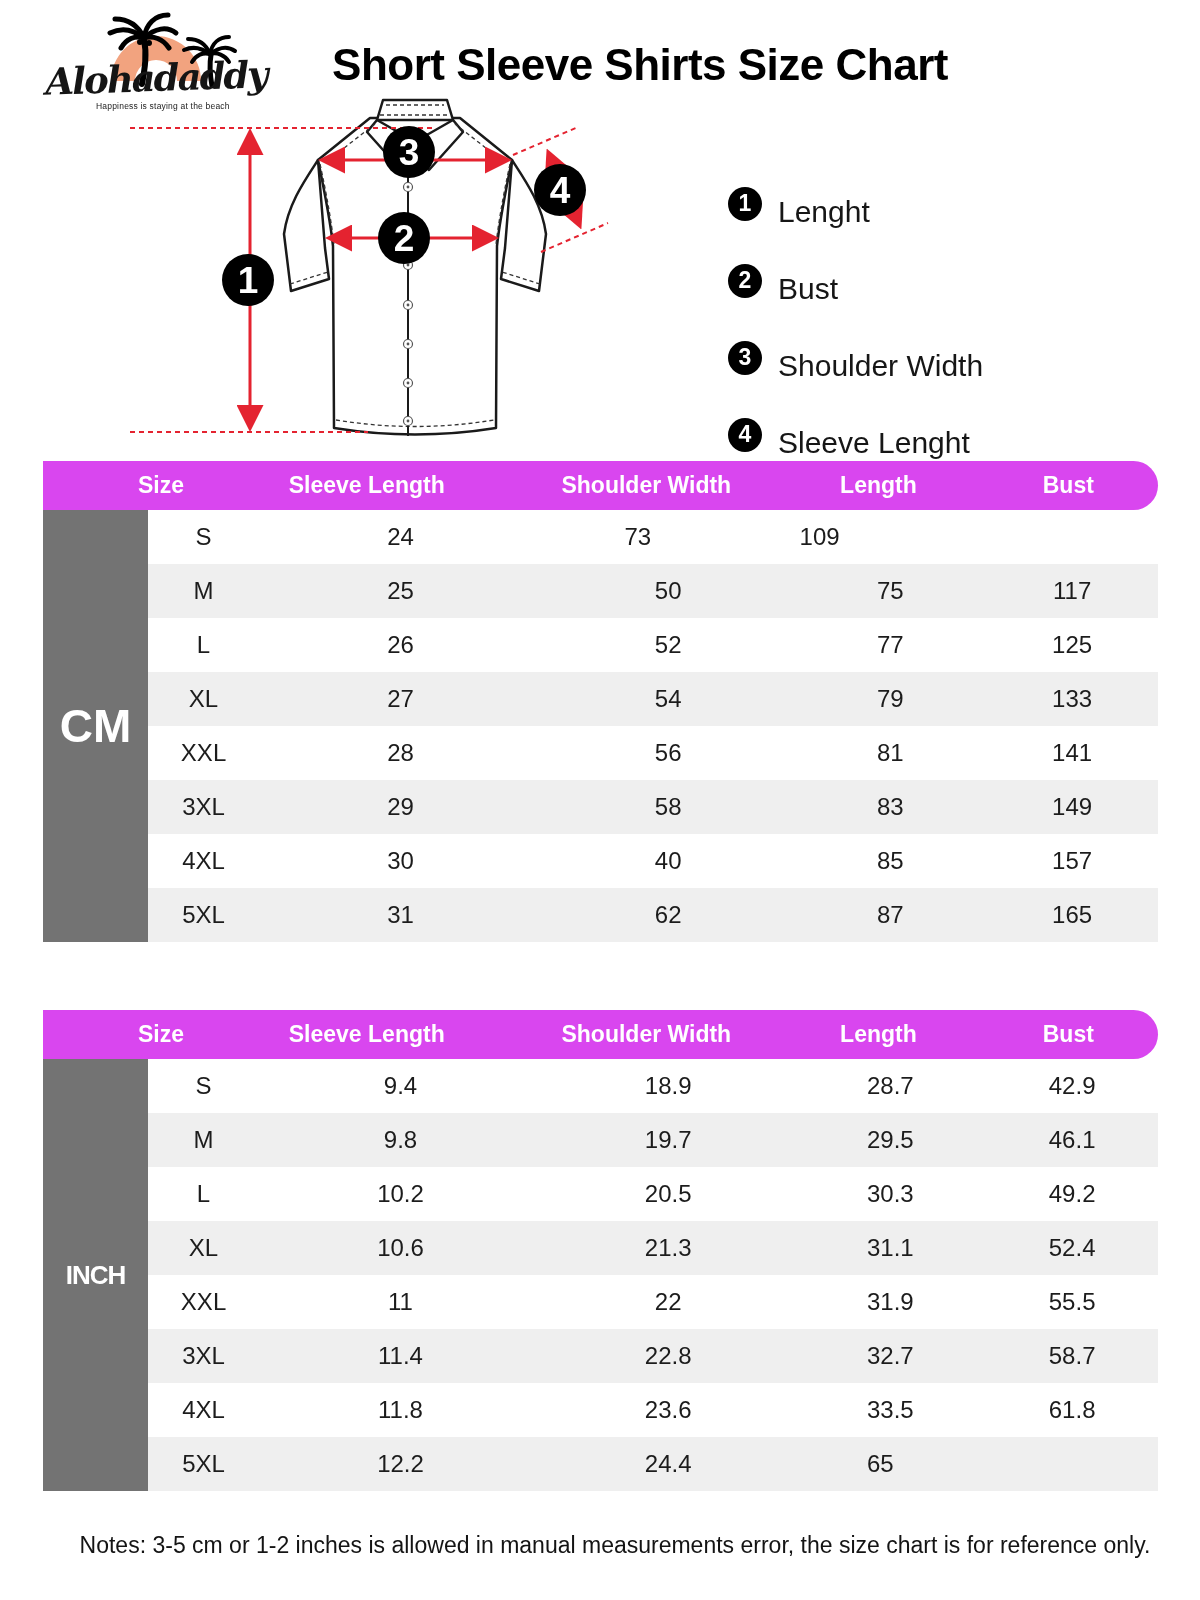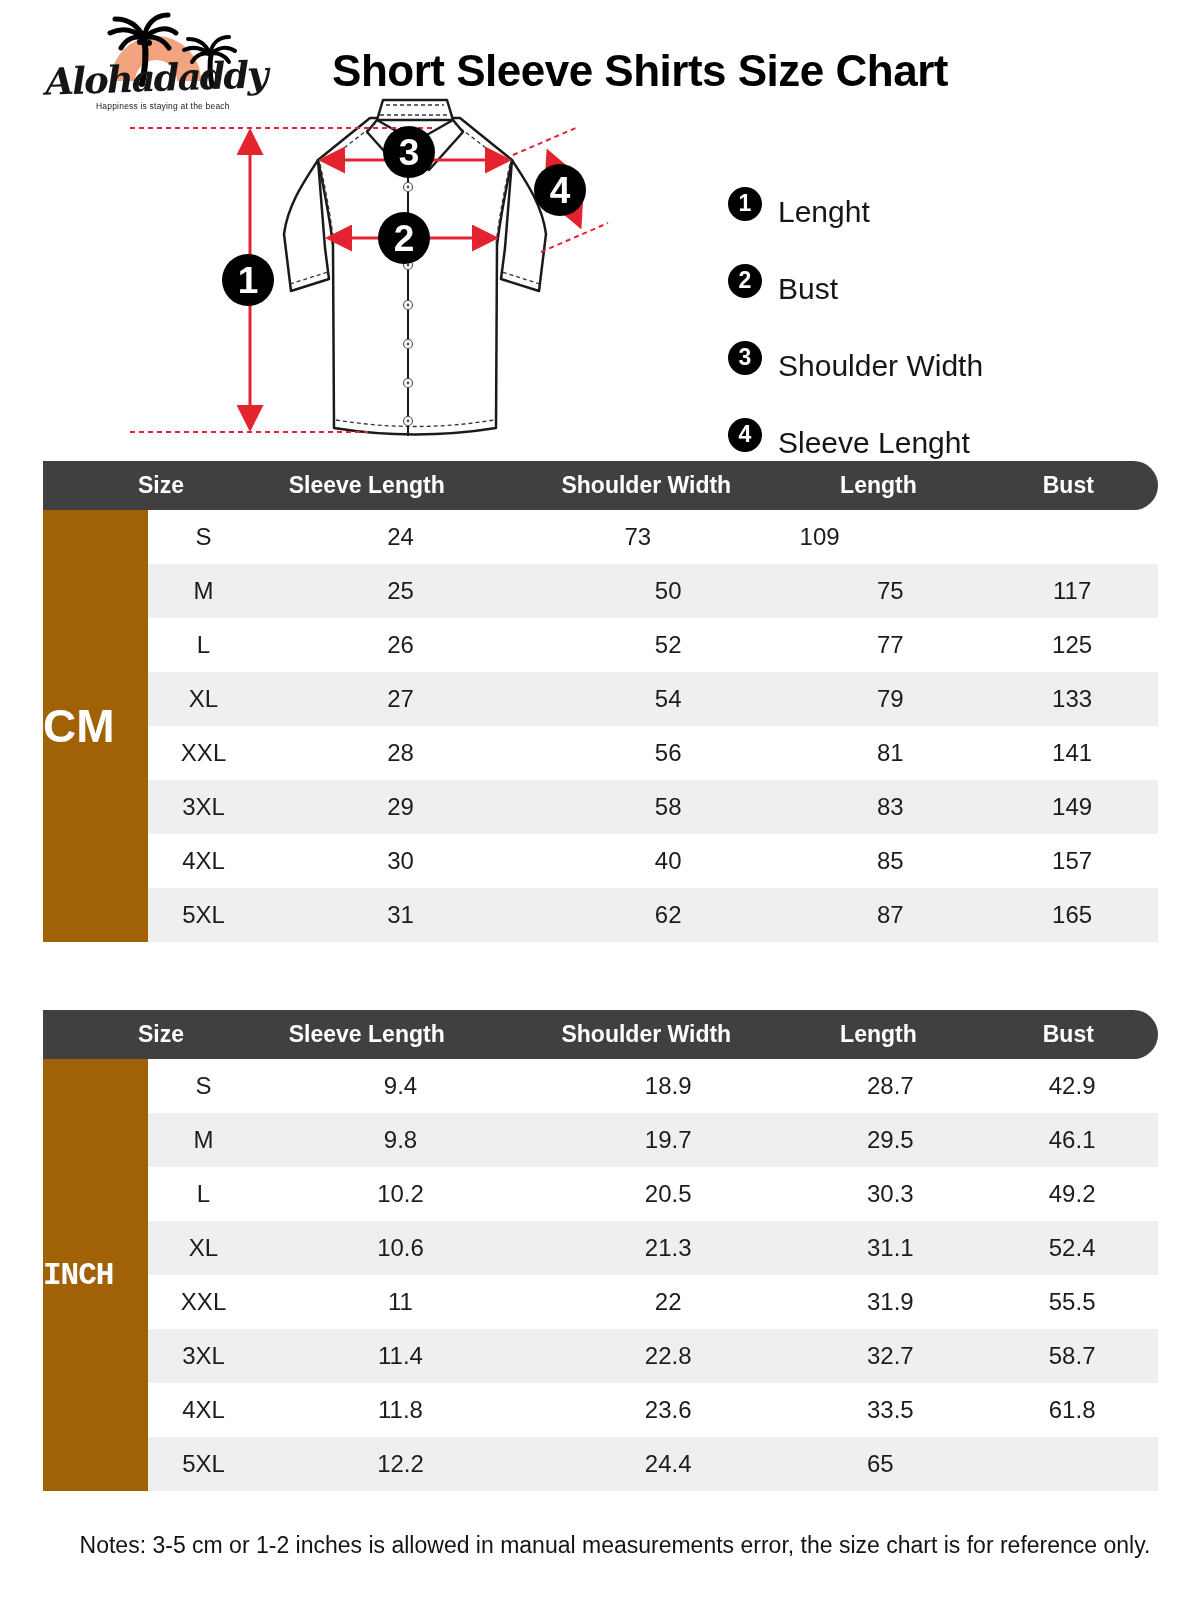--- a/index.html
+++ b/index.html
@@ -9,46 +9,46 @@
 
   
   .logo { position:absolute; left:36px; top:4px; width:240px; height:112px; }
   .logo-art { position:absolute; left:58px; top:2px; }
   .logo-script { position:absolute; left:0; top:52px; width:240px; text-align:center;
                  font-family:"DejaVu Serif", serif; font-style:italic; font-weight:bold;
                  font-size:37px; letter-spacing:-2px; color:#151515; transform:rotate(-2deg); }
   .logo-tag { position:absolute; left:60px; top:97px; width:175px; text-align:left;
               font-size:8.5px; color:#222; letter-spacing:0.2px; }
 
-  .title { position:absolute; left:290px; top:46px; width:700px; text-align:center;
+  .title { position:absolute; left:290px; top:40px; width:700px; text-align:center;
            font-size:44px; font-weight:bold; color:#000; letter-spacing:-0.5px; }
 
   
   .shirt-svg { position:absolute; left:120px; top:88px; width:500px; height:370px; }
 
   .legend { position:absolute; left:728px; top:178px; }
   .legend-item { display:flex; align-items:center; margin-bottom:26px; }
   .legend-badge { width:34px; height:34px; border-radius:50%; background:#000; color:#fff;
                   font-weight:bold; font-size:23px; display:flex; align-items:center;
                   justify-content:center; margin-right:16px; flex:0 0 34px; }
   .legend-label { font-size:30px; color:#161616;margin-top:17px; }
 
   
   .size-table { position:absolute; left:43px; width:1115px; }
   .size-table.cm   { top:461px; }
   .size-table.inch { top:1010px; }
-  .thead { height:49px; background:#404040; border-radius:0 26px 26px 0;
+  .thead { height:49px; background:#d946ef; border-radius:0 26px 26px 0;
            display:flex; align-items:center; padding-left:60px; }
   .th { color:#fff; font-weight:bold; font-size:23px; text-align:center; }
   .tbody { display:flex; }
-  .unit-cell { width:105px; background:#a16207; display:flex; align-items:center;
-               justify-content:flex-start; }
+  .unit-cell { width:105px; background:#737373; display:flex; align-items:center;
+               justify-content:center; }
   .unit-label { color:#fff; font-weight:bold; }
   .cm .unit-label { font-size:46px; }
-  .inch .unit-label { font-size:31px; letter-spacing:-1px;font-family:Liberation Mono, monospace; }
+  .inch .unit-label { font-size:26px; letter-spacing:-1px; }
   .rows { flex:1; }
   .tr { display:flex; height:54px; background:#fff; }
   .tr.alt { background:#efefef; }
   .td { font-size:24px; color:#1c1c1c; text-align:center; line-height:54px; }
   .col-0 { width:11%; } .col-1 { width:28%; } .col-2 { width:25%; }
   .col-3 { width:19%; } .col-4 { width:17%; }
 
   .notes { position:absolute; left:15px; top:1532px; width:1200px; text-align:center;
            font-size:23px; color:#141414; }
 </style>

